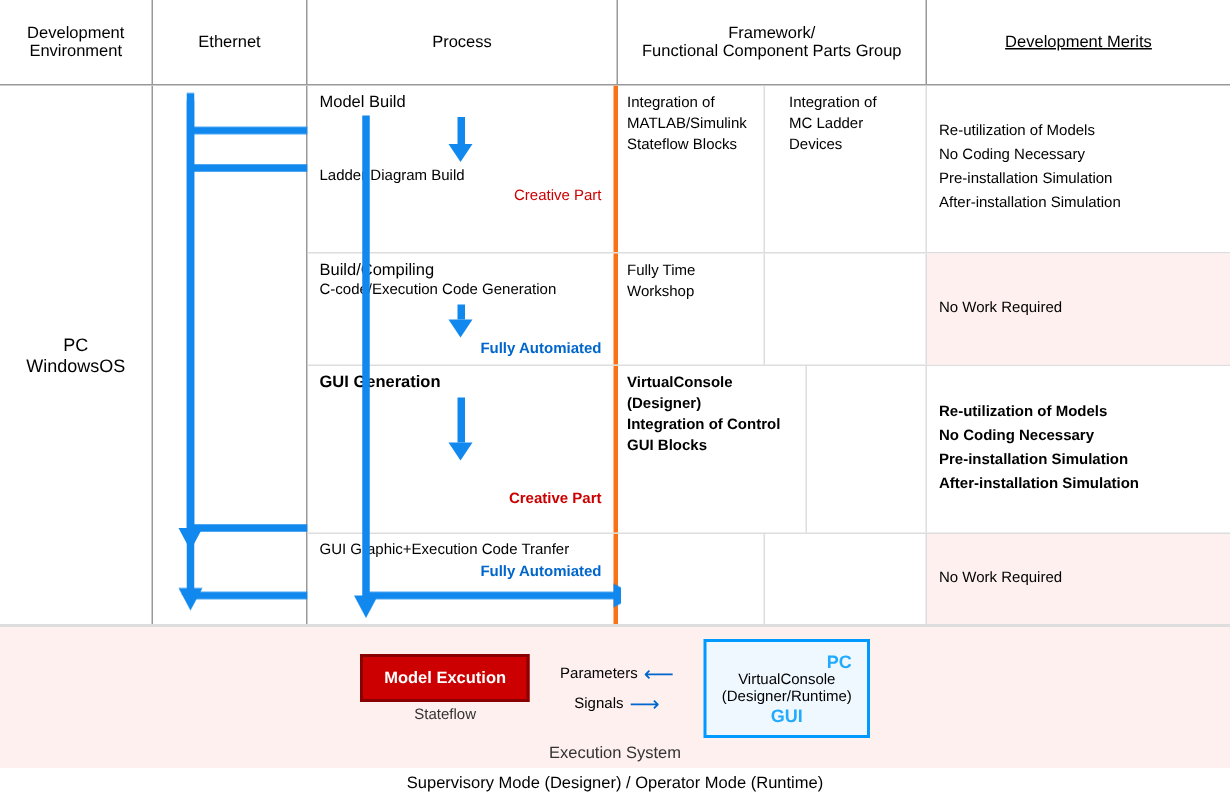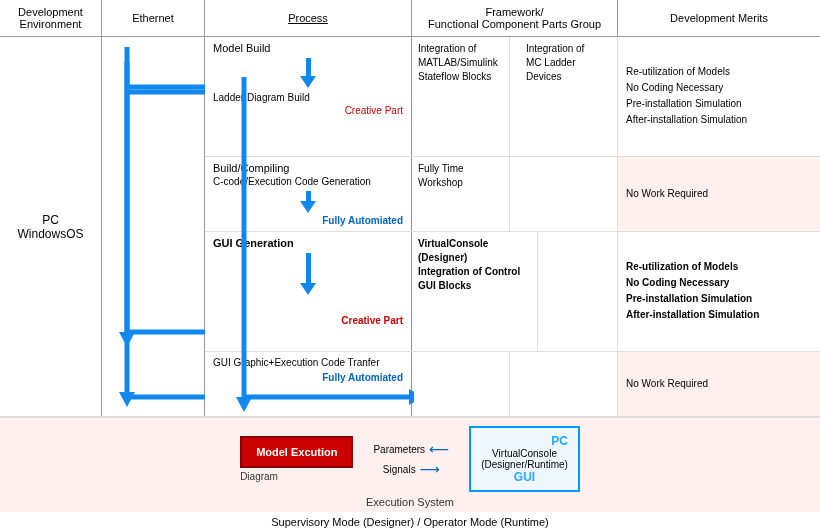--- a/index.html
+++ b/index.html
@@ -20,52 +20,52 @@
     }
 
     
     .header-row {
       display: flex;
       border-bottom: 1px solid #999;
       background: #fff;
       flex-shrink: 0;
     }
     .header-cell {
-      padding: 6px 8px;
+      padding: 16px 8px;
       text-align: center;
       font-size: 11px;
       border-right: 1px solid #999;
       display: flex;
       align-items: center;
       justify-content: center;
     }
     .header-cell:last-child { border-right: none; }
 
     .col-dev { width: 102px; }
     .col-eth { width: 103px; }
-    .col-proc { width: 207px; text-decoration: underline; }
+    .col-proc { width: 207px; }
     .col-fw { width: 206px; }
-    .col-merit { width: 202px; }
+    .col-merit { width: 202px; text-decoration: underline; }
 
     .c-row {
       display: flex;
       border-bottom: 1px solid #ddd;
     }
     .c-row:last-child { border-bottom: none; }
 
     
     .r1 { height: 130px; }
     .r2 { height: 80px; }
     .r3 { height: 130px; font-weight: bold; }
     .r4 { height: 70px; }
 
     
     .p-cell {
       width: 207px;
-      border-right: 1px solid #f97316;
+      border-right: 3px solid #f97316;
       padding: 5px 8px;
       position: relative;
       flex-shrink: 0;
     }
 
     
     .f-cell {
       width: 206px;
       border-right: 1px solid #ddd;
       display: flex;
@@ -237,23 +237,23 @@
           <span>No Work Required</span>
         </div>
       </div>
 
     </div>
   </div>
 
   <div style="background:#fff0f0;border-top:2px solid #ddd;padding:8px 20px 4px 20px;flex-shrink:0;">
     <div style="display:flex;align-items:center;justify-content:center;gap:20px;position:relative;">
 
-      <div style="display:flex;flex-direction:column;align-items:flex-start;">
+      <div style="display:flex;flex-direction:column;align-items:center;">
         <div style="background:#cc0000;color:#fff;font-weight:bold;font-size:11px;padding:8px 14px;border:2px solid #880000;white-space:nowrap;">Model Excution</div>
-        <div style="font-size:10px;color:#333;margin-top:3px;">Diagram</div>
+        <div style="font-size:10px;color:#333;margin-top:3px;">Stateflow</div>
       </div>
 
       <div style="display:flex;flex-direction:column;align-items:center;gap:4px;">
         <div style="display:flex;align-items:center;gap:4px;">
           <span style="font-size:10px;">Parameters</span>
           <span style="font-size:14px;color:#0066cc;">⟵</span>
         </div>
         <div style="display:flex;align-items:center;gap:4px;">
           <span style="font-size:10px;">Signals</span>
           <span style="font-size:14px;color:#0066cc;">⟶</span>

